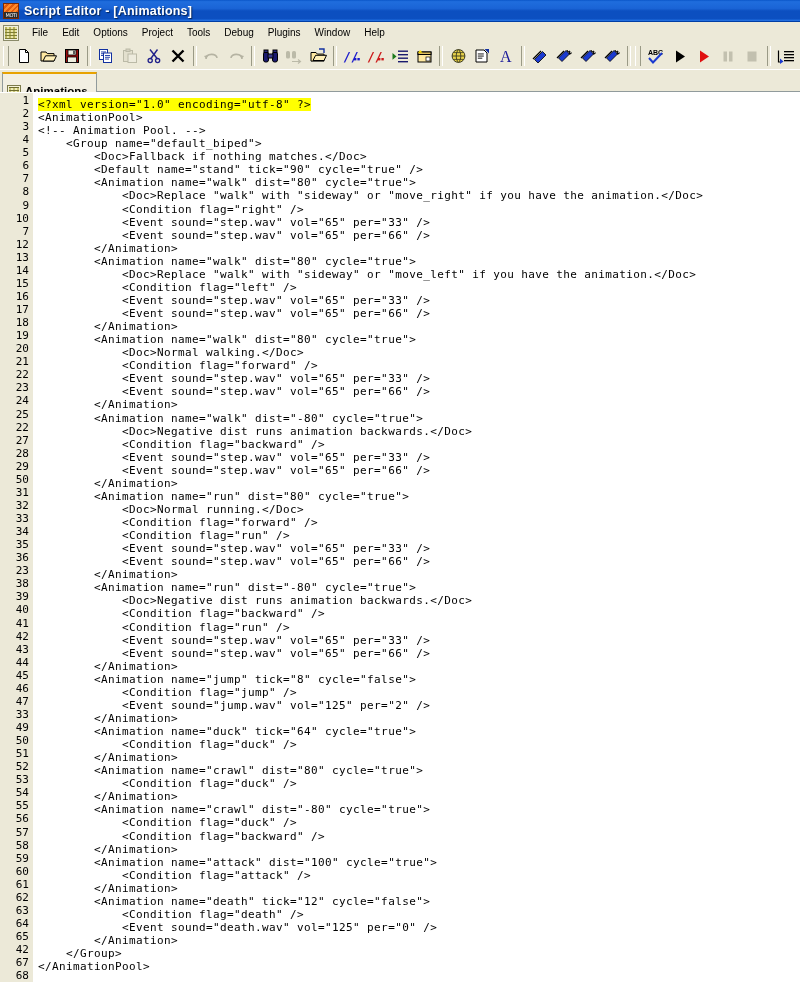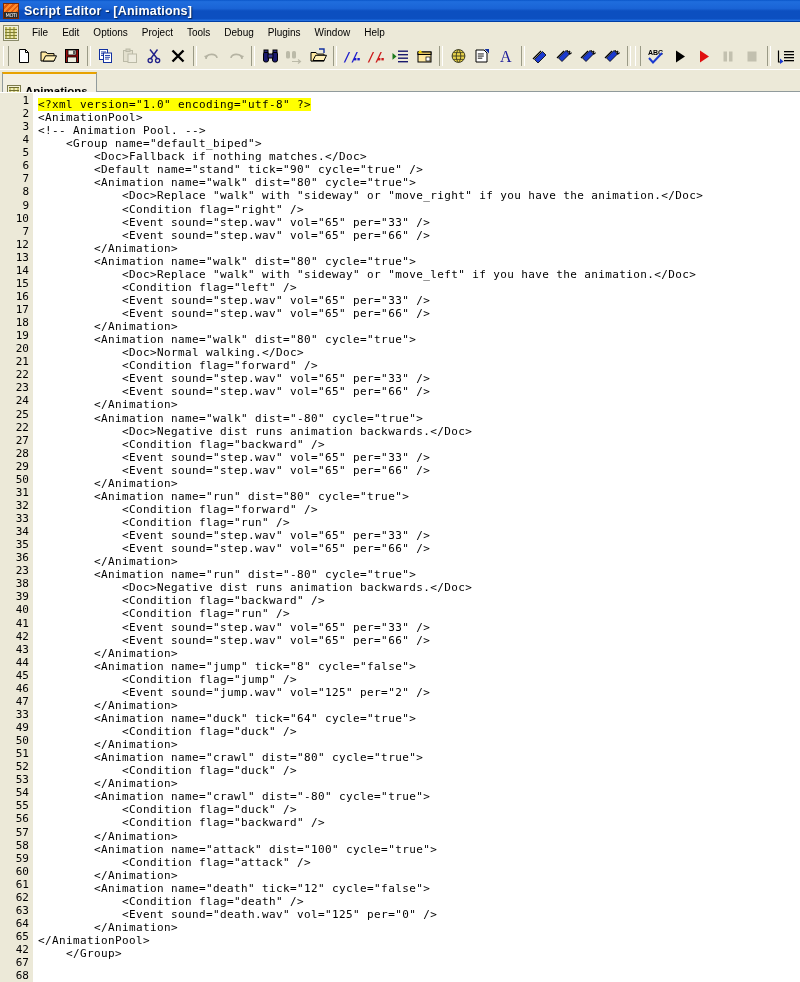--- a/index.html
+++ b/index.html
@@ -705,20 +705,21 @@
         <div class="hl-wrap"><span class="code-line">            &lt;Event sound="step.wav" vol="65" per="33" /&gt;</span></div>
         <div class="hl-wrap"><span class="code-line">            &lt;Event sound="step.wav" vol="65" per="66" /&gt;</span></div>
         <div class="hl-wrap"><span class="code-line">        &lt;/Animation&gt;</span></div>
         <div class="hl-wrap"><span class="code-line">        &lt;Animation name="walk" dist="-80" cycle="true"&gt;</span></div>
         <div class="hl-wrap"><span class="code-line">            &lt;Doc&gt;Negative dist runs animation backwards.&lt;/Doc&gt;</span></div>
         <div class="hl-wrap"><span class="code-line">            &lt;Condition flag="backward" /&gt;</span></div>
         <div class="hl-wrap"><span class="code-line">            &lt;Event sound="step.wav" vol="65" per="33" /&gt;</span></div>
         <div class="hl-wrap"><span class="code-line">            &lt;Event sound="step.wav" vol="65" per="66" /&gt;</span></div>
         <div class="hl-wrap"><span class="code-line">        &lt;/Animation&gt;</span></div>
         <div class="hl-wrap"><span class="code-line">        &lt;Animation name="run" dist="80" cycle="true"&gt;</span></div>
+        <div class="hl-wrap"><span class="code-line">            &lt;Doc&gt;Normal running.&lt;/Doc&gt;</span></div>
         <div class="hl-wrap"><span class="code-line">            &lt;Condition flag="forward" /&gt;</span></div>
         <div class="hl-wrap"><span class="code-line">            &lt;Condition flag="run" /&gt;</span></div>
         <div class="hl-wrap"><span class="code-line">            &lt;Event sound="step.wav" vol="65" per="33" /&gt;</span></div>
         <div class="hl-wrap"><span class="code-line">            &lt;Event sound="step.wav" vol="65" per="66" /&gt;</span></div>
         <div class="hl-wrap"><span class="code-line">        &lt;/Animation&gt;</span></div>
         <div class="hl-wrap"><span class="code-line">        &lt;Animation name="run" dist="-80" cycle="true"&gt;</span></div>
         <div class="hl-wrap"><span class="code-line">            &lt;Doc&gt;Negative dist runs animation backwards.&lt;/Doc&gt;</span></div>
         <div class="hl-wrap"><span class="code-line">            &lt;Condition flag="backward" /&gt;</span></div>
         <div class="hl-wrap"><span class="code-line">            &lt;Condition flag="run" /&gt;</span></div>
         <div class="hl-wrap"><span class="code-line">            &lt;Event sound="step.wav" vol="65" per="33" /&gt;</span></div>
@@ -738,18 +739,18 @@
         <div class="hl-wrap"><span class="code-line">            &lt;Condition flag="duck" /&gt;</span></div>
         <div class="hl-wrap"><span class="code-line">            &lt;Condition flag="backward" /&gt;</span></div>
         <div class="hl-wrap"><span class="code-line">        &lt;/Animation&gt;</span></div>
         <div class="hl-wrap"><span class="code-line">        &lt;Animation name="attack" dist="100" cycle="true"&gt;</span></div>
         <div class="hl-wrap"><span class="code-line">            &lt;Condition flag="attack" /&gt;</span></div>
         <div class="hl-wrap"><span class="code-line">        &lt;/Animation&gt;</span></div>
         <div class="hl-wrap"><span class="code-line">        &lt;Animation name="death" tick="12" cycle="false"&gt;</span></div>
         <div class="hl-wrap"><span class="code-line">            &lt;Condition flag="death" /&gt;</span></div>
         <div class="hl-wrap"><span class="code-line">            &lt;Event sound="death.wav" vol="125" per="0" /&gt;</span></div>
         <div class="hl-wrap"><span class="code-line">        &lt;/Animation&gt;</span></div>
+        <div class="hl-wrap"><span class="code-line">    &lt;/Group&gt;</span></div>
         <div class="hl-wrap"><span class="code-line">&lt;/AnimationPool&gt;</span></div>
-        <div class="hl-wrap"><span class="code-line">    &lt;/Group&gt;</span></div>
       </div>
   </div>
 
 </div>
 
 </body></html>

